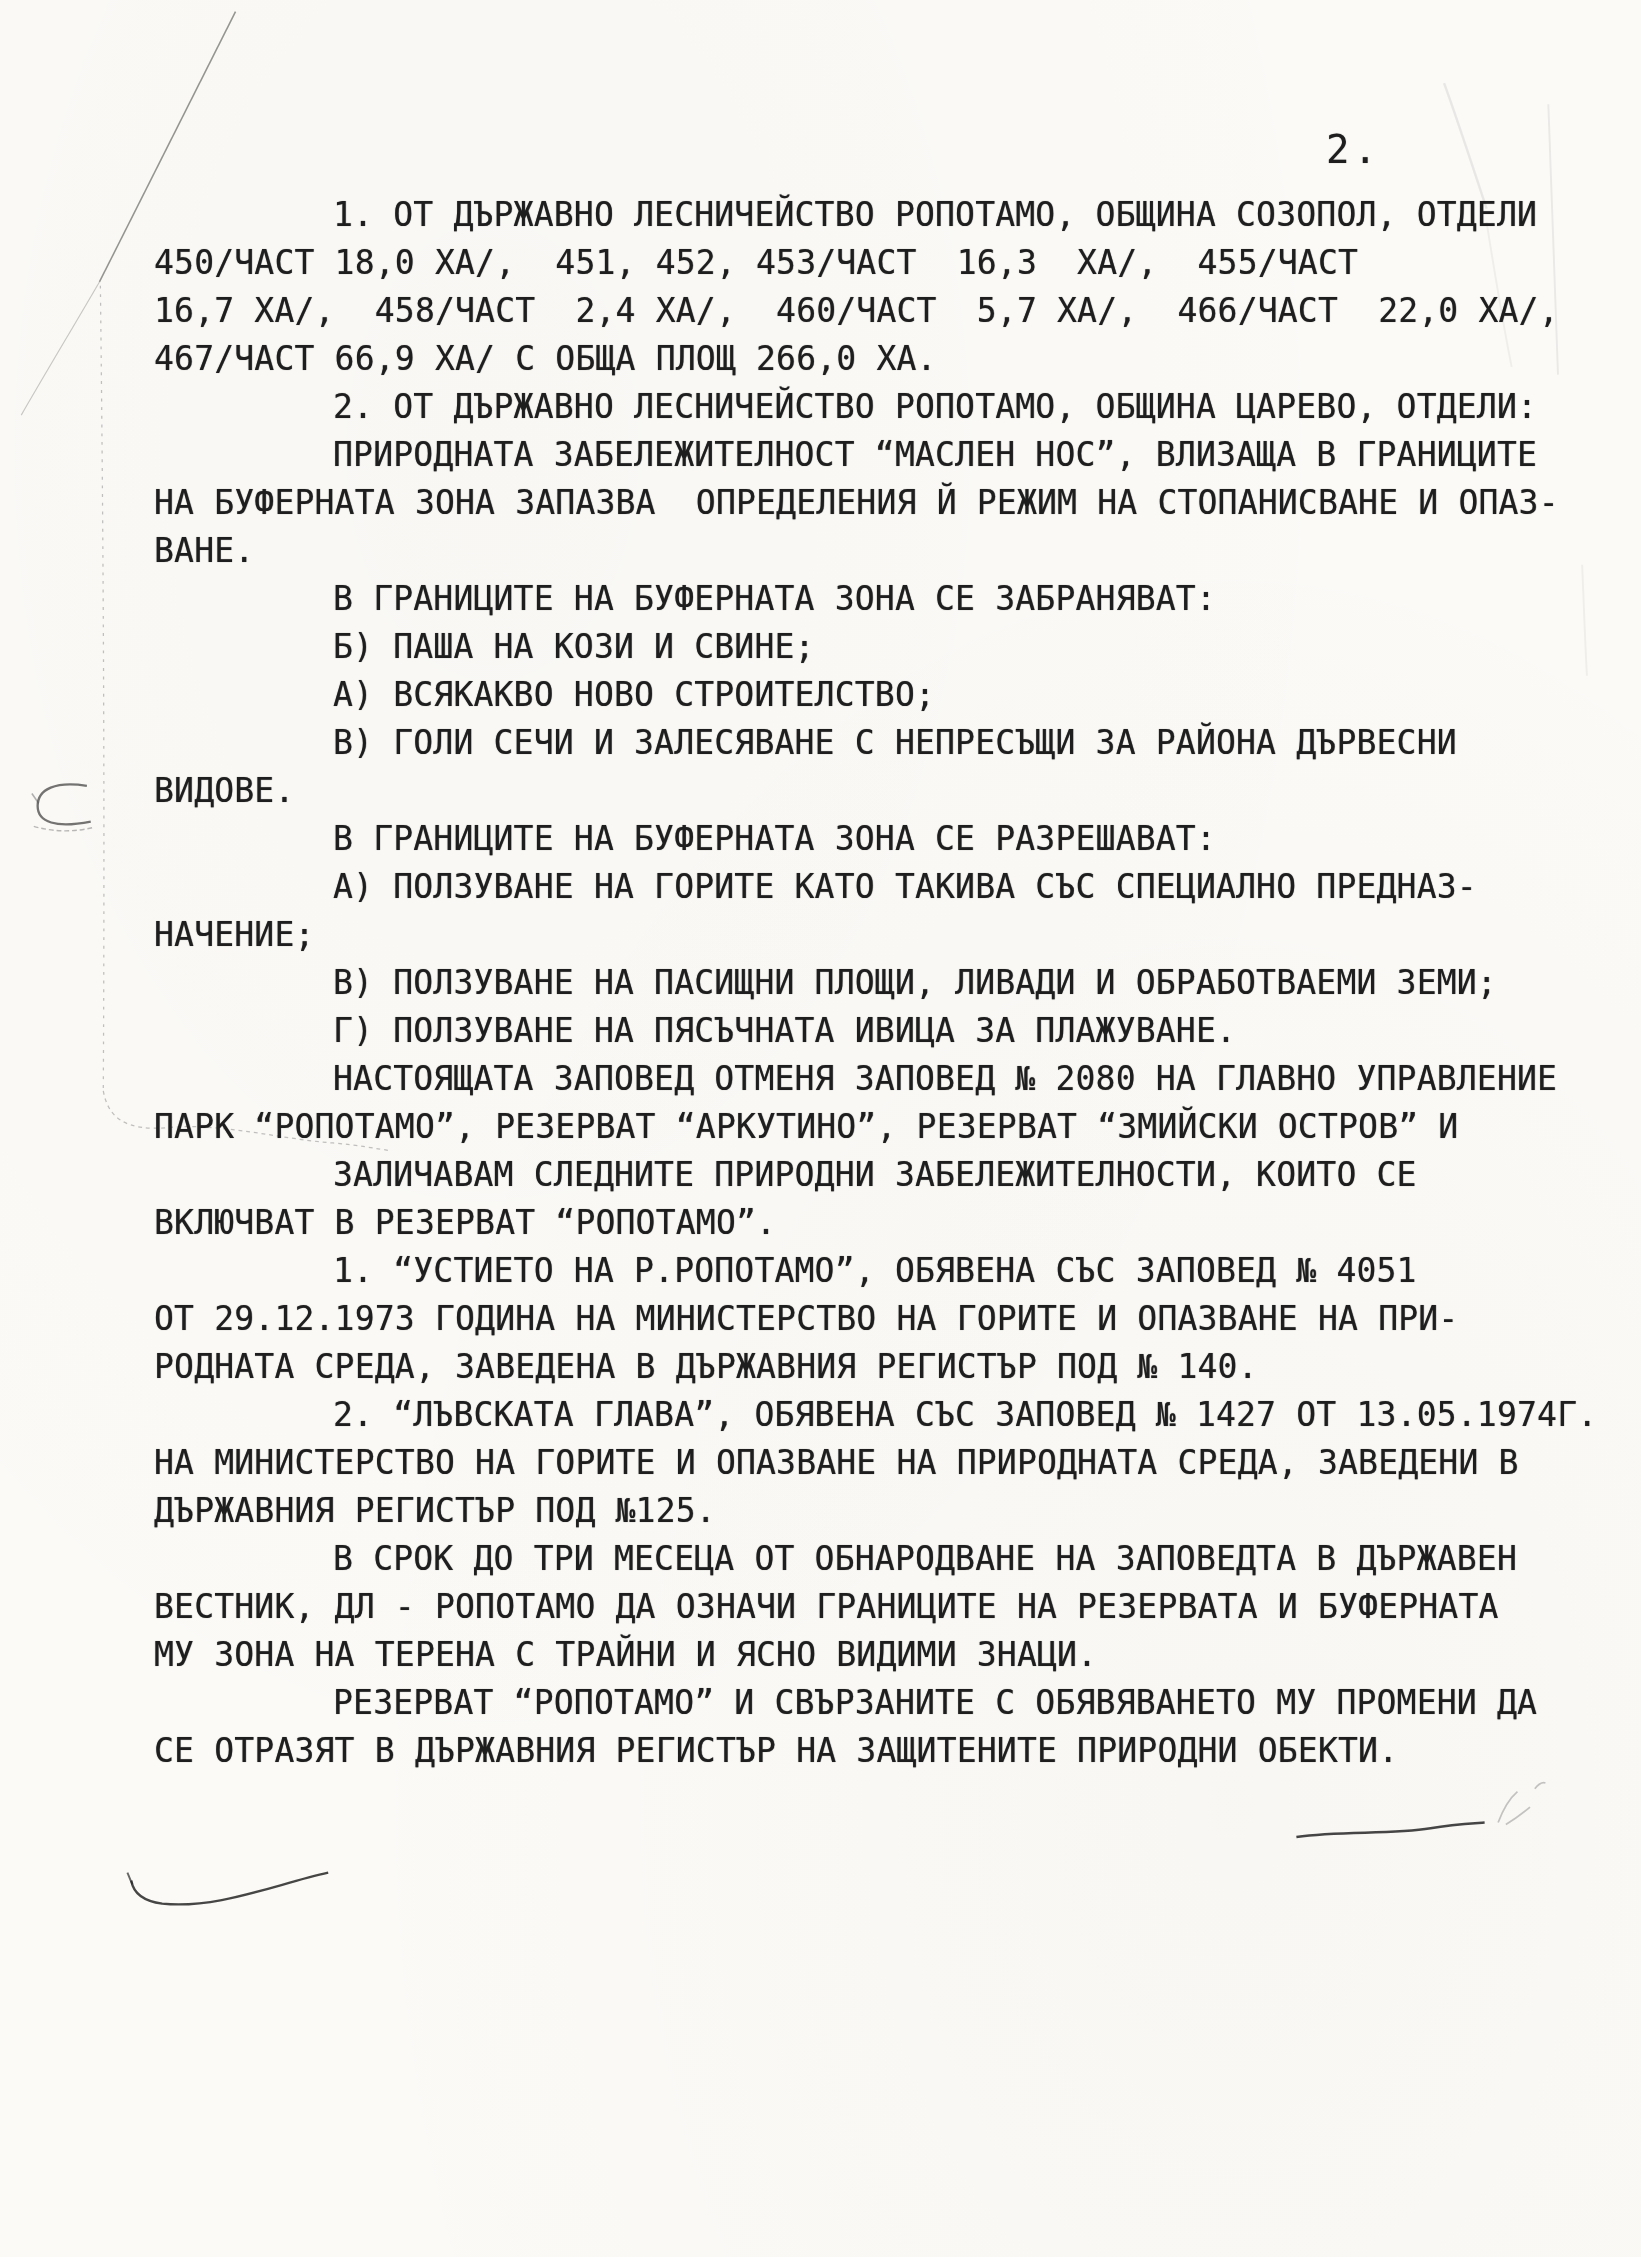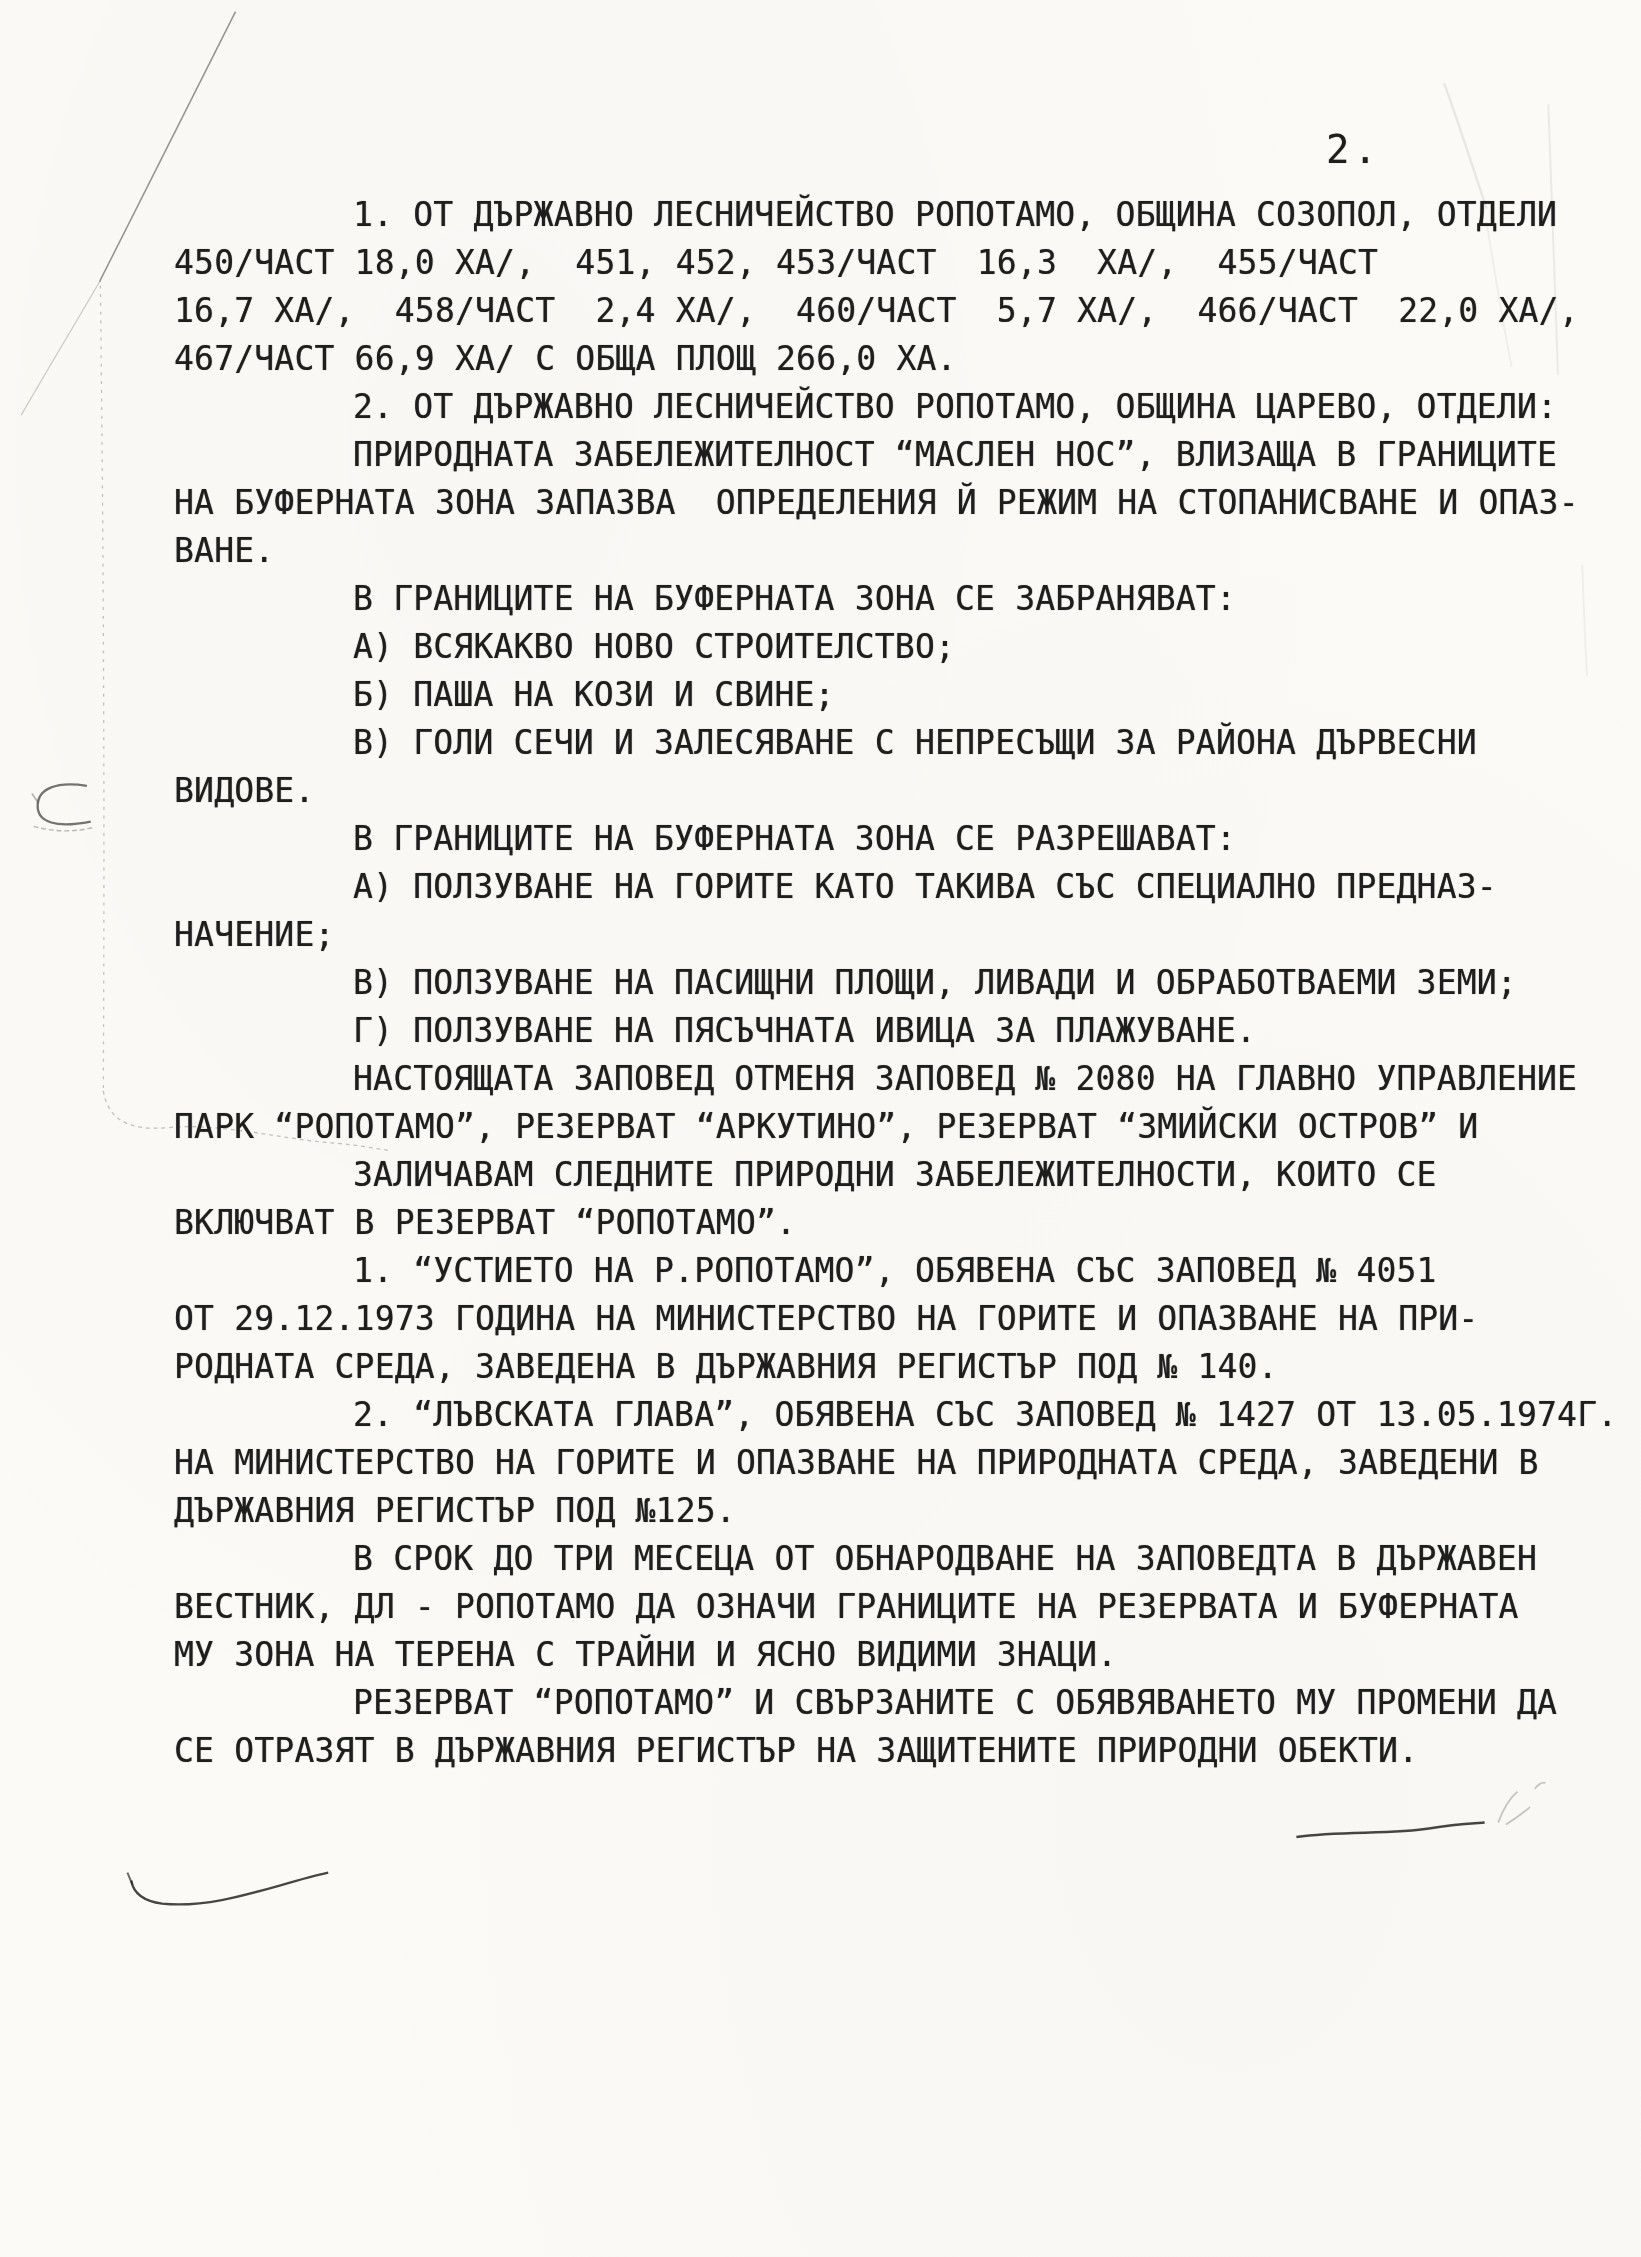--- a/index.html
+++ b/index.html
@@ -20,21 +20,20 @@
     left:1326px;top:127px;
     font-size:39px;
     letter-spacing:3.9px;
     text-transform:uppercase;
     text-shadow:0 0 1px rgba(20,20,20,0.45);
   }
   .doc-body{
     position:absolute;
     left:154px;top:191px;
     width:1429px;
-    margin-left:20px;
   }
   .line{
     white-space:pre;
     font-size:33px;
     line-height:48px;
     height:48px;
     text-transform:uppercase;
     text-shadow:0 0 1px rgba(25,25,25,0.5), 0.4px 0.4px 0 rgba(25,25,25,0.25);
     letter-spacing:0.2px;
   }
@@ -88,22 +87,22 @@
   <div class="doc-body">
       <div class="line indent">1. От Държавно лесничейство Ропотамо, община Созопол, отдели</div>
       <div class="line">450/част 18,0 ха/,  451, 452, 453/част  16,3  ха/,  455/част</div>
       <div class="line">16,7 ха/,  458/част  2,4 ха/,  460/част  5,7 ха/,  466/част  22,0 ха/,</div>
       <div class="line">467/част 66,9 ха/ с обща площ 266,0 ха.</div>
       <div class="line indent">2. От Държавно лесничейство Ропотамо, община Царево, отдели:</div>
       <div class="line indent">Природната забележителност “Маслен нос”, влизаща в границите</div>
       <div class="line">на буферната зона запазва  определения й режим на стопанисване и опаз-</div>
       <div class="line">ване.</div>
       <div class="line indent">В границите на буферната зона се забраняват:</div>
+      <div class="line indent">б) паша на кози и свине;</div>
       <div class="line indent">а) всякакво ново строителство;</div>
-      <div class="line indent">б) паша на кози и свине;</div>
       <div class="line indent">в) голи сечи и залесяване с непресъщи за района дървесни</div>
       <div class="line">видове.</div>
       <div class="line indent">В границите на буферната зона се разрешават:</div>
       <div class="line indent">а) ползуване на горите като такива със специално предназ-</div>
       <div class="line">начение;</div>
       <div class="line indent">в) ползуване на пасищни площи, ливади и обработваеми земи;</div>
       <div class="line indent">г) ползуване на пясъчната ивица за плажуване.</div>
       <div class="line indent">Настоящата заповед отменя заповед № 2080 на Главно управление</div>
       <div class="line">парк “Ропотамо”, резерват “Аркутино”, резерват “Змийски остров” и</div>
       <div class="line indent">Заличавам следните природни забележителности, които се</div>

